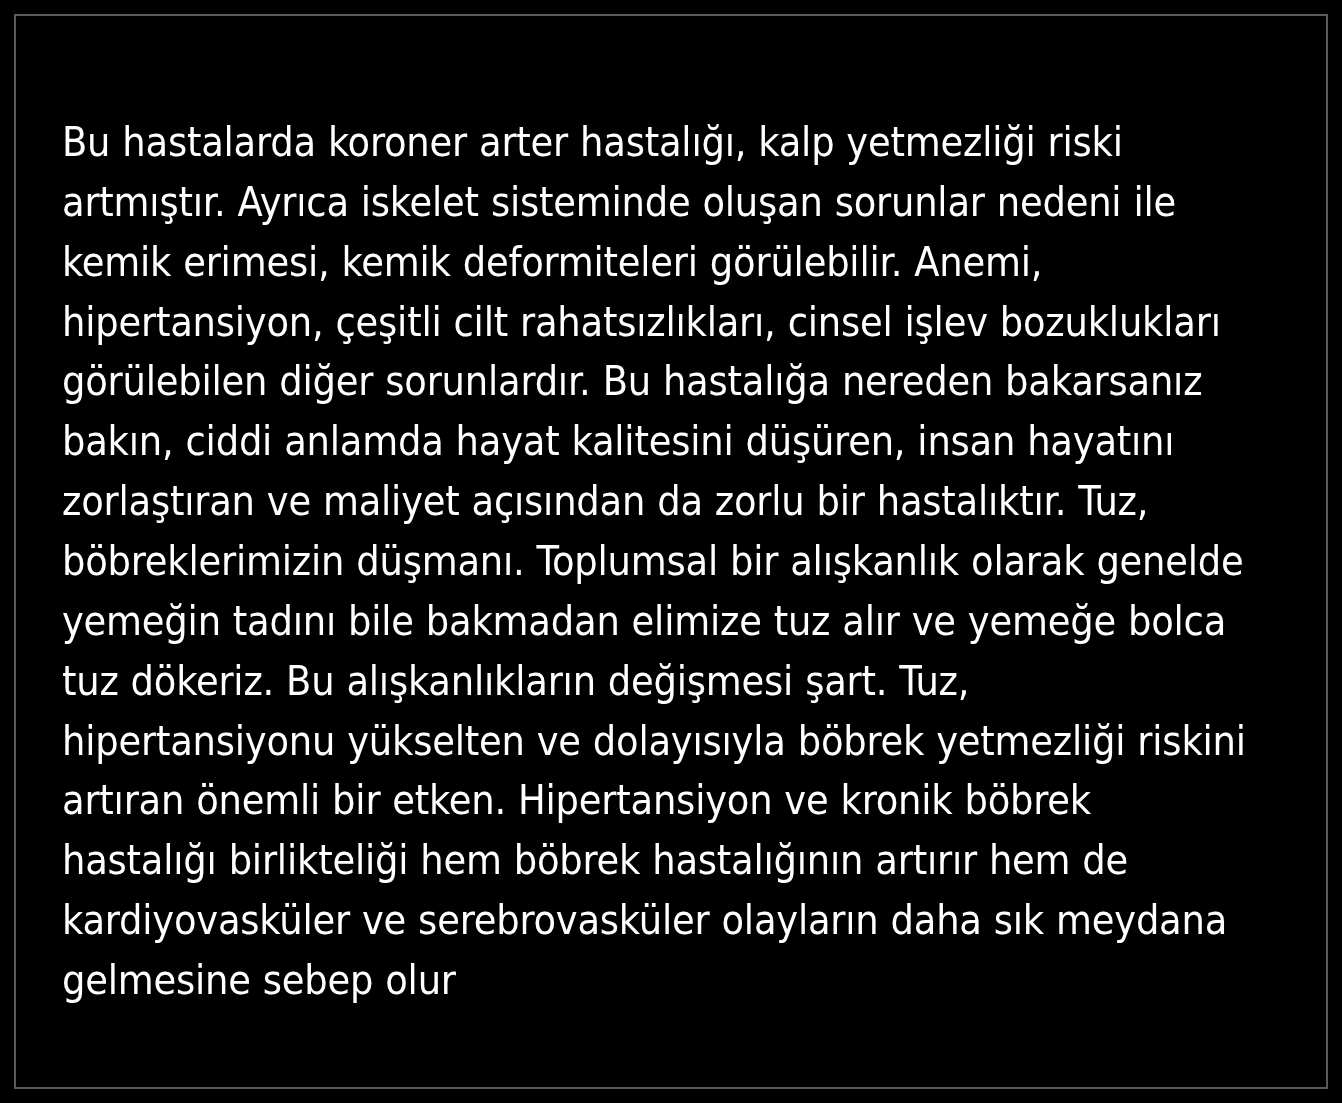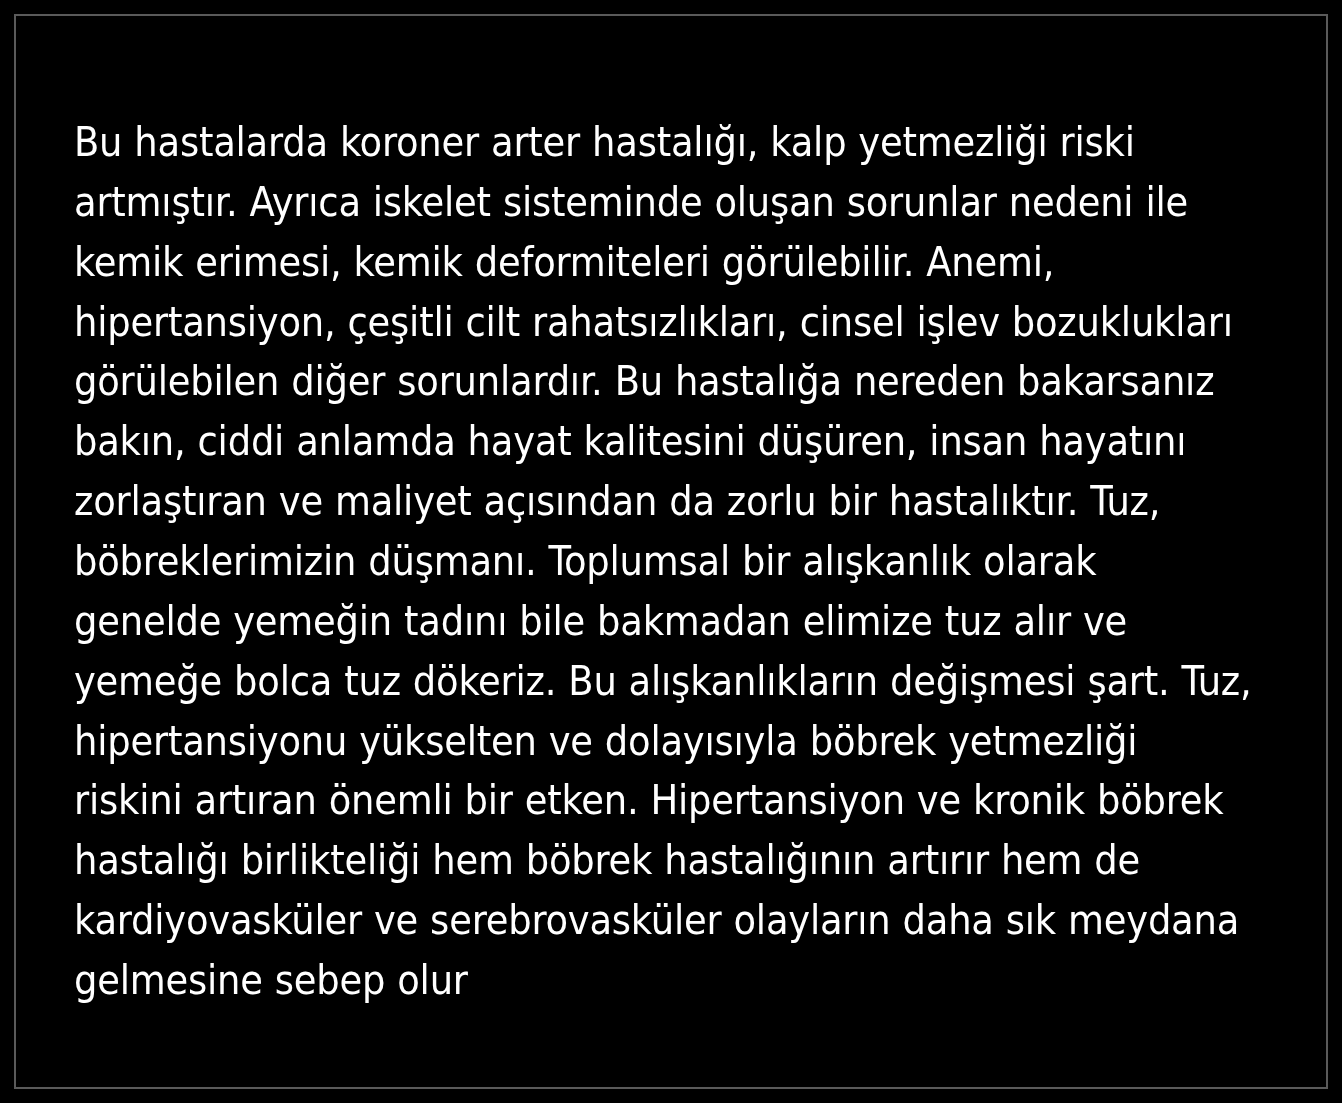--- a/index.html
+++ b/index.html
@@ -38,21 +38,20 @@
   .body-text {
     color: #ffffff;
     font-family: "DejaVu Sans Condensed", "Liberation Sans Narrow", "Liberation Sans", sans-serif;
     font-size: 41px;
     line-height: 1.46;
     font-weight: 400;
     letter-spacing: -0.2px;
     text-align: left;
     white-space: pre-wrap;
     word-spacing: 0.5px;
-    margin-left: 12px;
   }
 </style>
 </head>
 <body>
 
 <div class="page">
   <div class="frame"></div>
   <div class="content">
     <p class="body-text">Bu hastalarda koroner arter hastalığı, kalp yetmezliği riski artmıştır. Ayrıca iskelet sisteminde oluşan sorunlar nedeni ile kemik erimesi, kemik deformiteleri görülebilir. Anemi, hipertansiyon, çeşitli cilt rahatsızlıkları, cinsel işlev bozuklukları görülebilen diğer sorunlardır. Bu hastalığa nereden bakarsanız bakın, ciddi anlamda hayat kalitesini düşüren, insan hayatını zorlaştıran ve maliyet açısından da zorlu bir hastalıktır. Tuz, böbreklerimizin düşmanı. Toplumsal bir alışkanlık olarak genelde yemeğin tadını bile bakmadan elimize tuz alır ve yemeğe bolca tuz dökeriz. Bu alışkanlıkların değişmesi şart. Tuz, hipertansiyonu yükselten ve dolayısıyla böbrek yetmezliği riskini artıran önemli bir etken. Hipertansiyon ve kronik böbrek hastalığı birlikteliği hem böbrek hastalığının artırır hem de kardiyovasküler ve serebrovasküler olayların daha sık meydana gelmesine sebep olur</p>
   </div>

